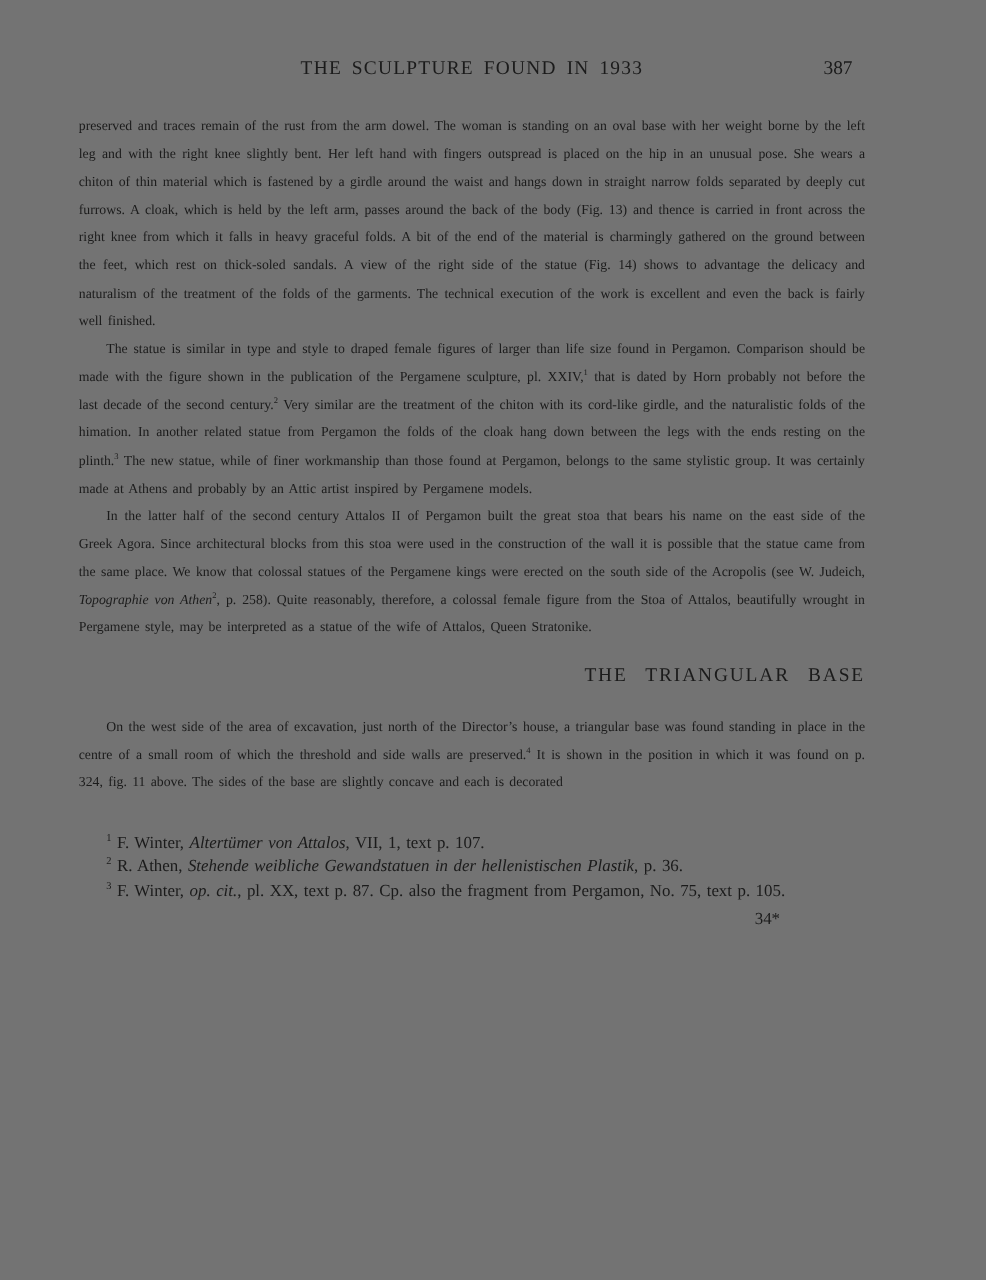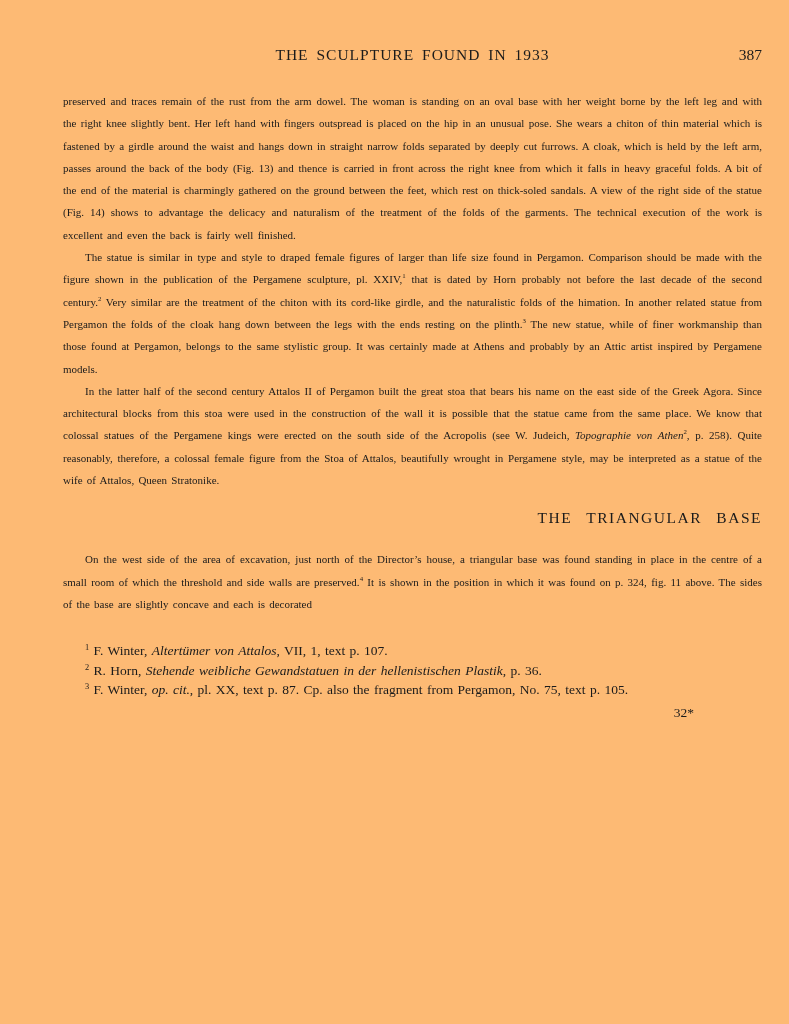--- a/index.html
+++ b/index.html
@@ -4,42 +4,42 @@
 <style>
   html, body {
     margin: 0;
     padding: 0;
     background: #ffffff;
   }
   .page {
     position: relative;
     width: 789px;
     height: 1024px;
-    background: #fdba74;
+    background: #737373;
     box-sizing: border-box;
-    padding: 46px 27px 0 63px;
+    padding: 46px 97px 0 63px;
     font-family: "Liberation Serif", "DejaVu Serif", serif;
     color: #1b1b1b;
     overflow: hidden;
   }
   .running-header {
     position: relative;
     text-align: center;
     height: 20px;
     margin-bottom: 24px;
   }
   .running-title {
     font-size: 15.5px;
     letter-spacing: 1px;
     word-spacing: 3px;
     white-space: nowrap;
   }
   .page-number {
     position: absolute;
-    right: 0;
+    right: 10px;
     top: 0;
     font-size: 15.5px;
   }
   .body-text p {
     margin: 0;
     font-size: 11px;
     line-height: 22.3px;
     text-align: justify;
     text-indent: 22px;
     word-spacing: 1.5px;
@@ -96,19 +96,19 @@
     <p><span>The statue is similar in type and style to draped female figures of larger than life size found in Pergamon.  Comparison should be made with the figure shown in the publication of the Pergamene sculpture, pl. XXIV,</span><sup class="fn-ref">1</sup><span> that is dated by Horn probably not before the last decade of the second century.</span><sup class="fn-ref">2</sup><span>  Very similar are the treatment of the chiton with its cord-like girdle, and the naturalistic folds of the himation.  In another related statue from Pergamon the folds of the cloak hang down between the legs with the ends resting on the plinth.</span><sup class="fn-ref">3</sup><span>  The new statue, while of finer workmanship than those found at Pergamon, belongs to the same stylistic group.  It was certainly made at Athens and probably by an Attic artist inspired by Pergamene models.</span></p>
     <p><span>In the latter half of the second century Attalos II of Pergamon built the great stoa that bears his name on the east side of the Greek Agora.  Since architectural blocks from this stoa were used in the construction of the wall it is possible that the statue came from the same place.  We know that colossal statues of the Pergamene kings were erected on the south side of the Acropolis (see W. Judeich, </span><span class="italic">Topographie von Athen</span><sup class="fn-ref">2</sup><span>, p. 258).  Quite reasonably, therefore, a colossal female figure from the Stoa of Attalos, beautifully wrought in Pergamene style, may be interpreted as a statue of the wife of Attalos, Queen Stratonike.</span></p>
 
     <h2 class="section-heading">THE  TRIANGULAR  BASE</h2>
 
     <p><span>On the west side of the area of excavation, just north of the Director’s house, a triangular base was found standing in place in the centre of a small room of which the threshold and side walls are preserved.</span><sup class="fn-ref">4</sup><span>  It is shown in the position in which it was found on p. 324, fig. 11 above.  The sides of the base are slightly concave and each is decorated</span></p>
   </section>
 
   <section class="footnotes">
     <p><sup class="fn-ref">1</sup><span> F. Winter, </span><span class="italic">Altertümer von Attalos</span><span>, VII, 1, text p. 107.</span></p>
-    <p><sup class="fn-ref">2</sup><span> R. Horn, </span><span class="italic">Stehende weibliche Gewandstatuen in der hellenistischen Plastik</span><span>, p. 36.</span></p>
+    <p><sup class="fn-ref">2</sup><span> R. Athen, </span><span class="italic">Stehende weibliche Gewandstatuen in der hellenistischen Plastik</span><span>, p. 36.</span></p>
     <p><sup class="fn-ref">3</sup><span> F. Winter, </span><span class="italic">op. cit.</span><span>, pl. XX, text p. 87.  Cp. also the fragment from Pergamon, No. 75, text p. 105.</span></p>
   </section>
 
-  <div class="signature-mark">32*</div>
+  <div class="signature-mark">34*</div>
 
 </main>
 
 </body></html>

